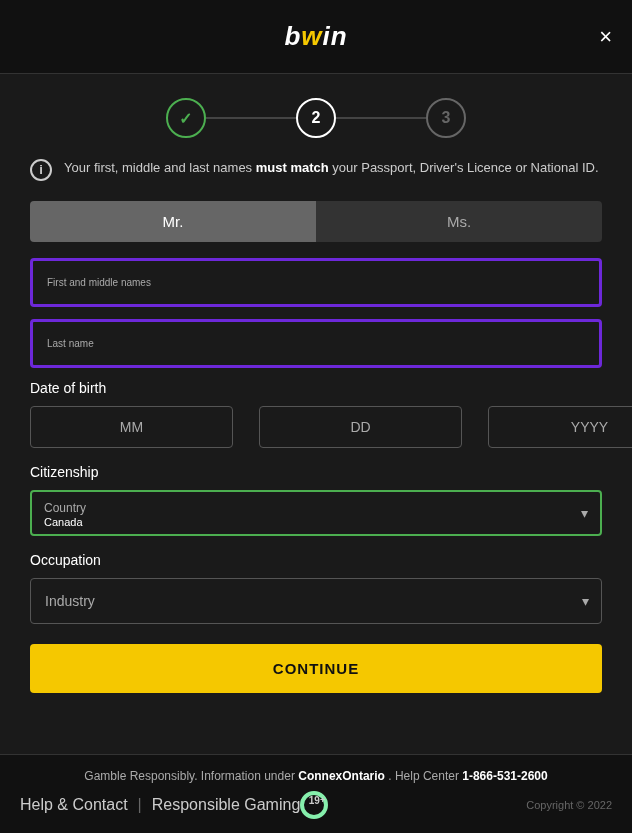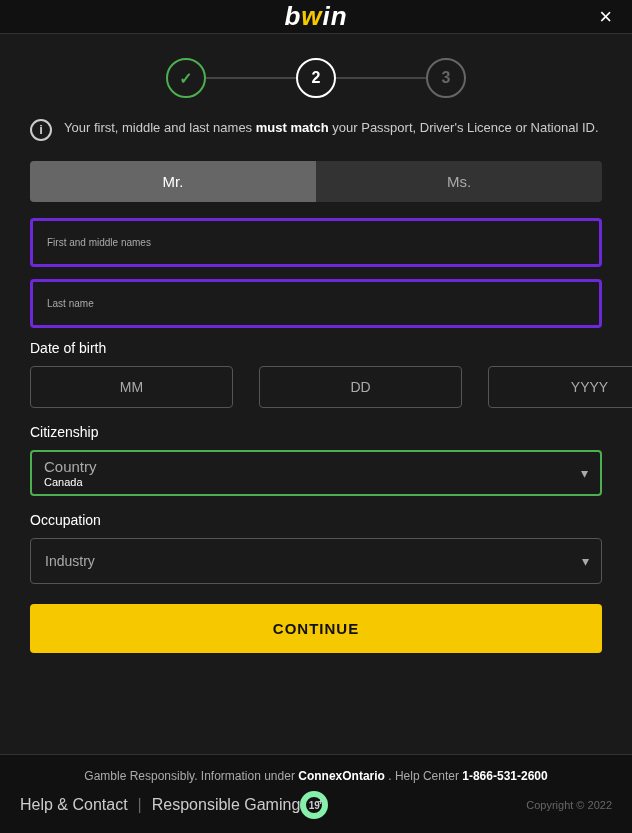--- a/index.html
+++ b/index.html
@@ -12,21 +12,21 @@
       display: flex;
       flex-direction: column;
     }
 
     
     .header {
       background: #111;
       display: flex;
       align-items: center;
       justify-content: center;
-      padding: 1px 20px;
+      padding: 21px 20px;
       position: relative;
       border-bottom: 1px solid #333;
     }
     .header-logo {
       font-size: 26px;
       font-weight: 900;
       color: #fff;
       font-style: italic;
       letter-spacing: 1px;
     }
@@ -193,21 +193,21 @@
       position: relative;
     }
     .citizenship-select-container {
       border: 2px solid #4caf50;
       border-radius: 4px;
       padding: 6px 40px 6px 12px;
       background: transparent;
       position: relative;
     }
     .citizenship-country-label {
-      font-size: 15px;
+      font-size: 12px;
       color: #aaa;
     }
     .citizenship-country-value {
       font-size: 11px;
       color: #fff;
     }
     .select-arrow {
       position: absolute;
       right: 12px;
       top: 50%;
@@ -280,24 +280,23 @@
       color: #666;
     }
     .footer-bottom {
       display: flex;
       align-items: center;
       justify-content: space-between;
     }
     .age-badge {
       width: 28px;
       height: 28px;
-      border: 6px solid #86efac;
+      border: 4px solid #86efac;
       border-radius: 50%;
       display: flex;
-      align-items: center;
       justify-content: center;
       font-size: 10px;
       font-weight: bold;
       color: #ccc;
       position: relative;
     }
     .age-badge::after {
       content: '+';
       font-size: 9px;
       position: absolute;

